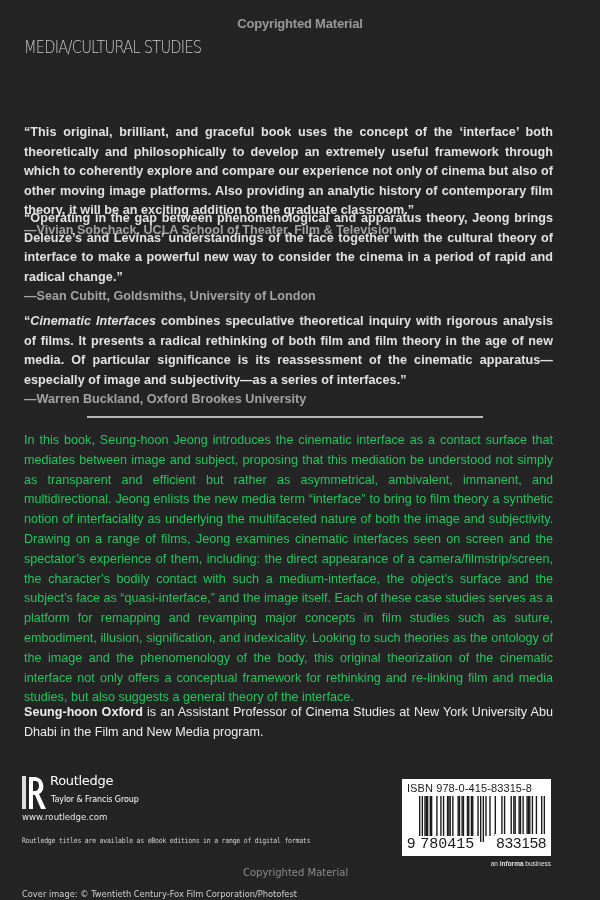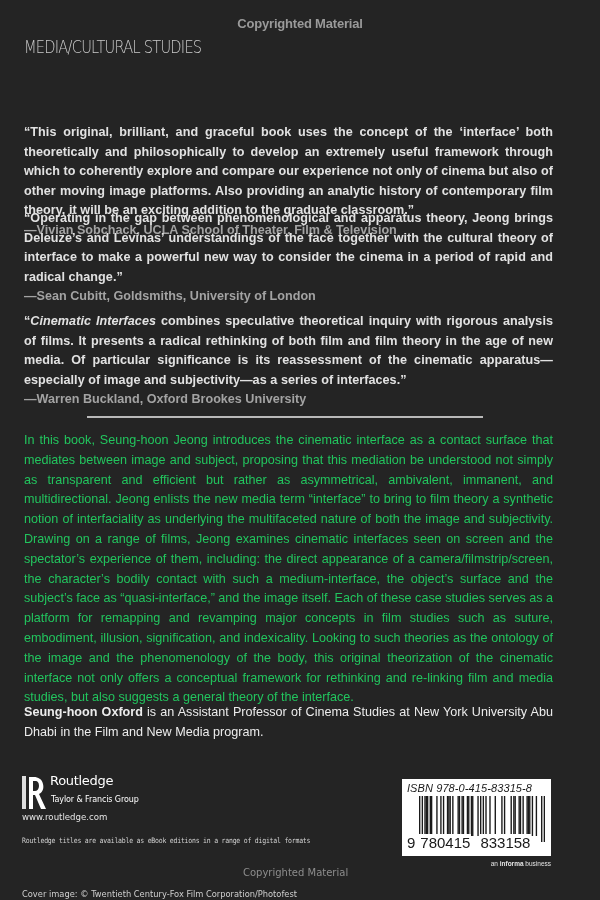--- a/index.html
+++ b/index.html
@@ -93,33 +93,32 @@
       white-space: nowrap;
     }
     .isbn-box {
       position: absolute; left: 402px; top: 779px; width: 149px; height: 77px;
       background: #ffffff;
     }
     .isbn-label {
       position: absolute; left: 0; top: 3px; width: 135px; text-align: center;
       font-family: "Liberation Sans", sans-serif; font-size: 11px; color: #1a1a1a;
       letter-spacing: 0.1px;
-      font-style: italic;
     }
     .barcode {
       position: absolute; left: 17px; top: 17px; width: 126px; height: 46px;
     }
     .ean-digits {
       position: absolute; left: 4px; top: 55px;
       font-family: "Liberation Sans", sans-serif; font-size: 15px; color: #1a1a1a;
       white-space: nowrap; background: transparent;
     }
     .ean-digits span { background: #fff; padding: 0 1px; }
     .ean-digits .d1 { margin-right: 3px; }
-    .ean-digits .d2 { margin-right: 8px; }
+    .ean-digits .d2 { margin-right: 20px; font-family: Liberation Mono, monospace; }
     .informa {
       position: absolute; right: 49px; top: 860px;
       font-family: "Liberation Sans", sans-serif; font-size: 6.5px; color: #e5e5e5;
       white-space: nowrap;
     }
     .informa b { font-weight: bold; }
   </style>
 </head>
 <body>
 

